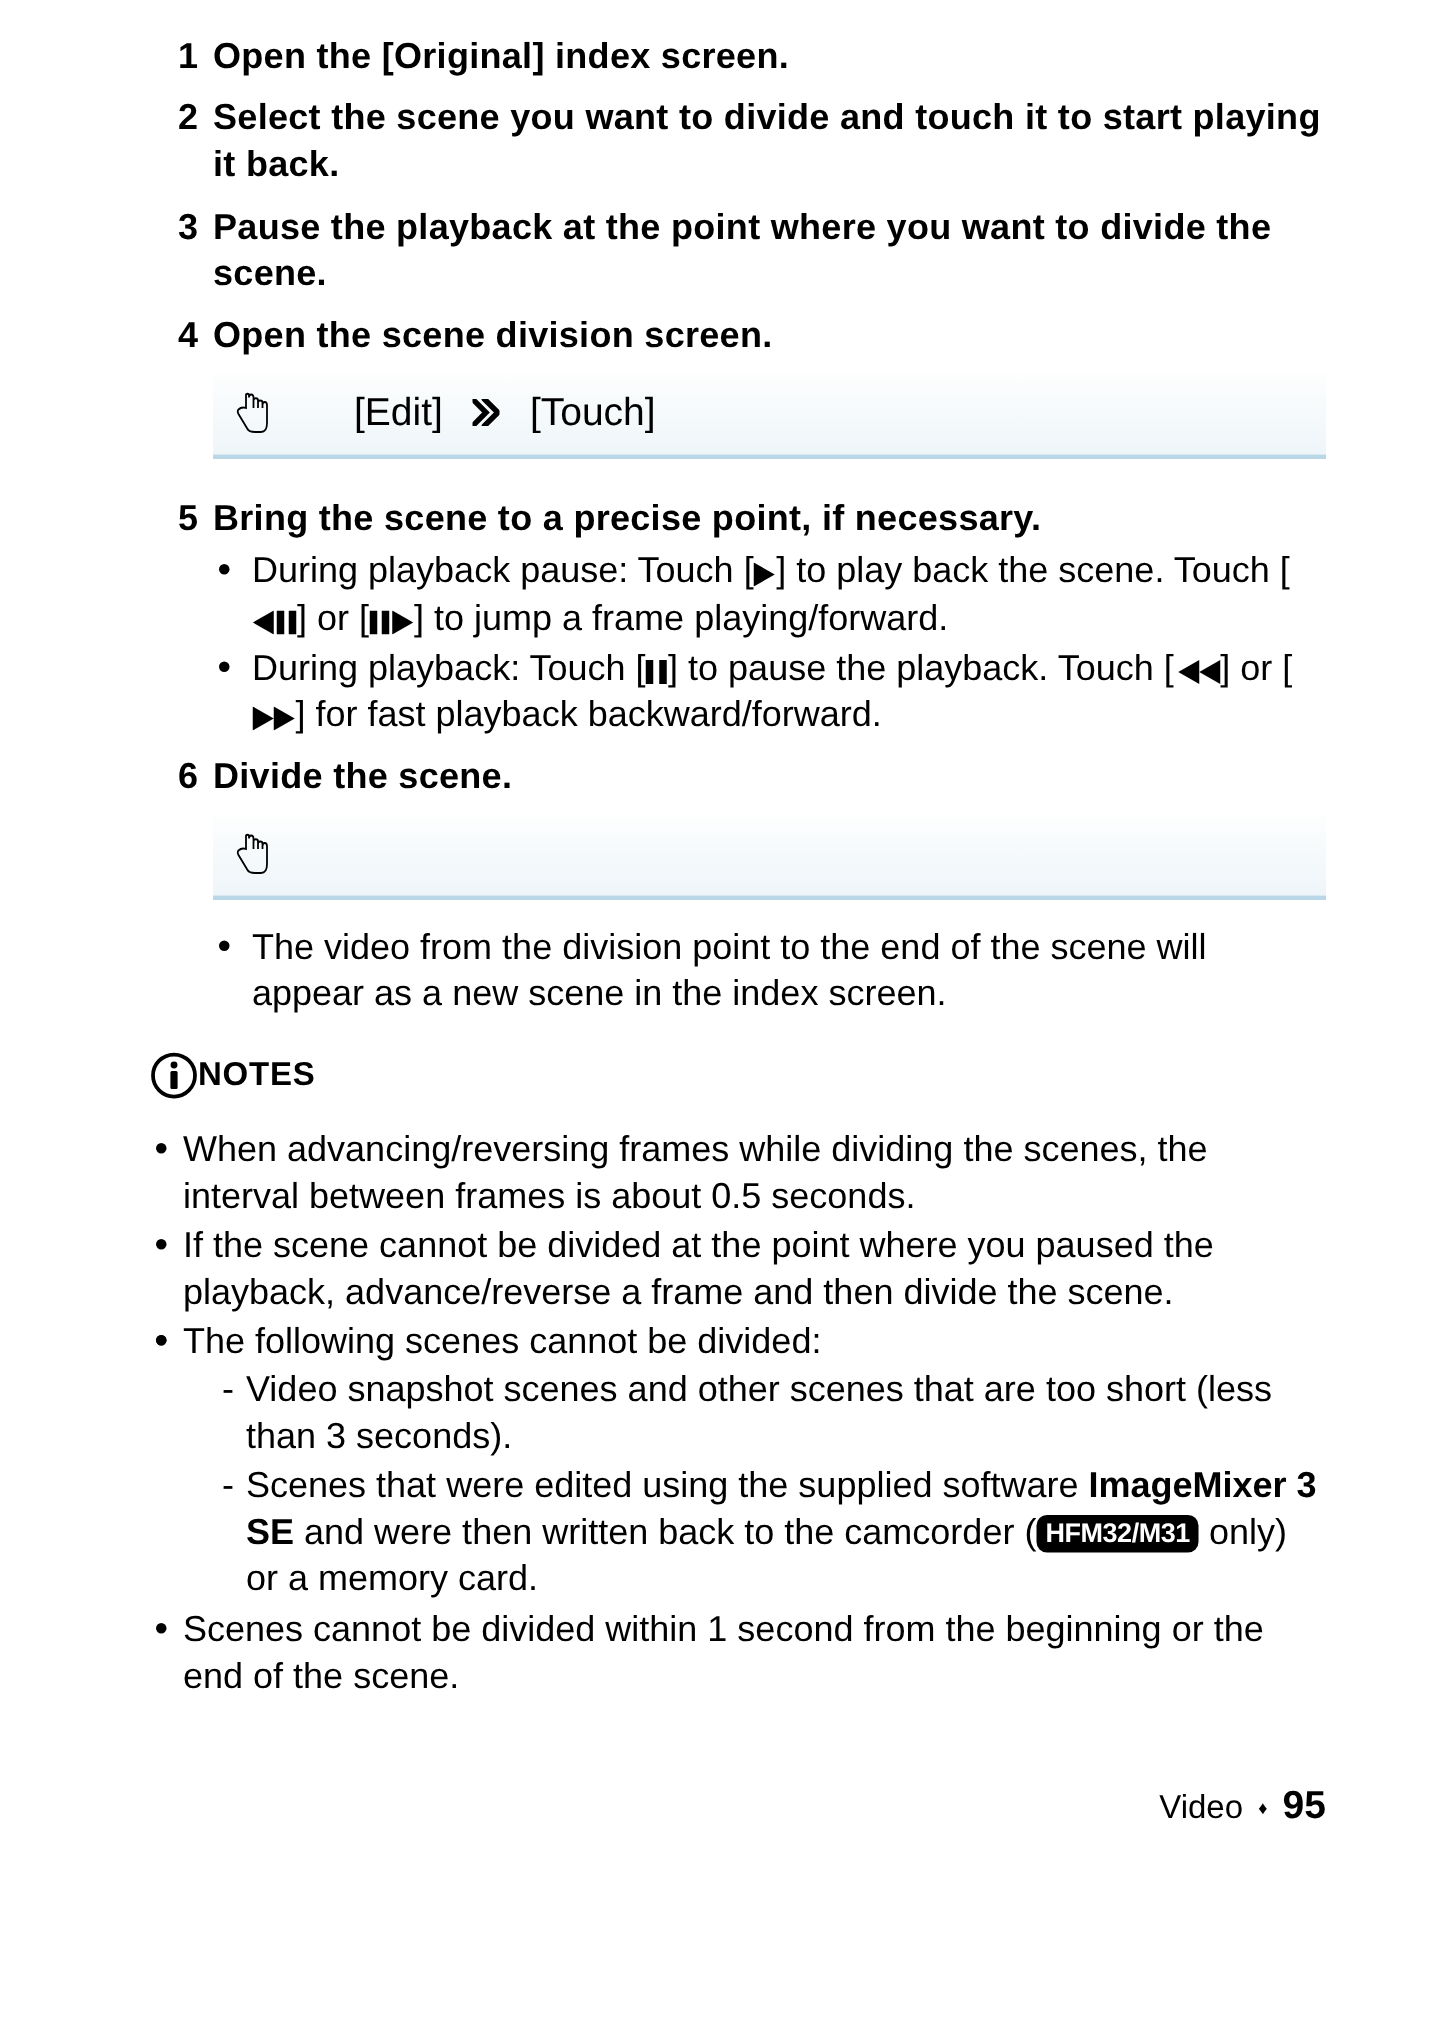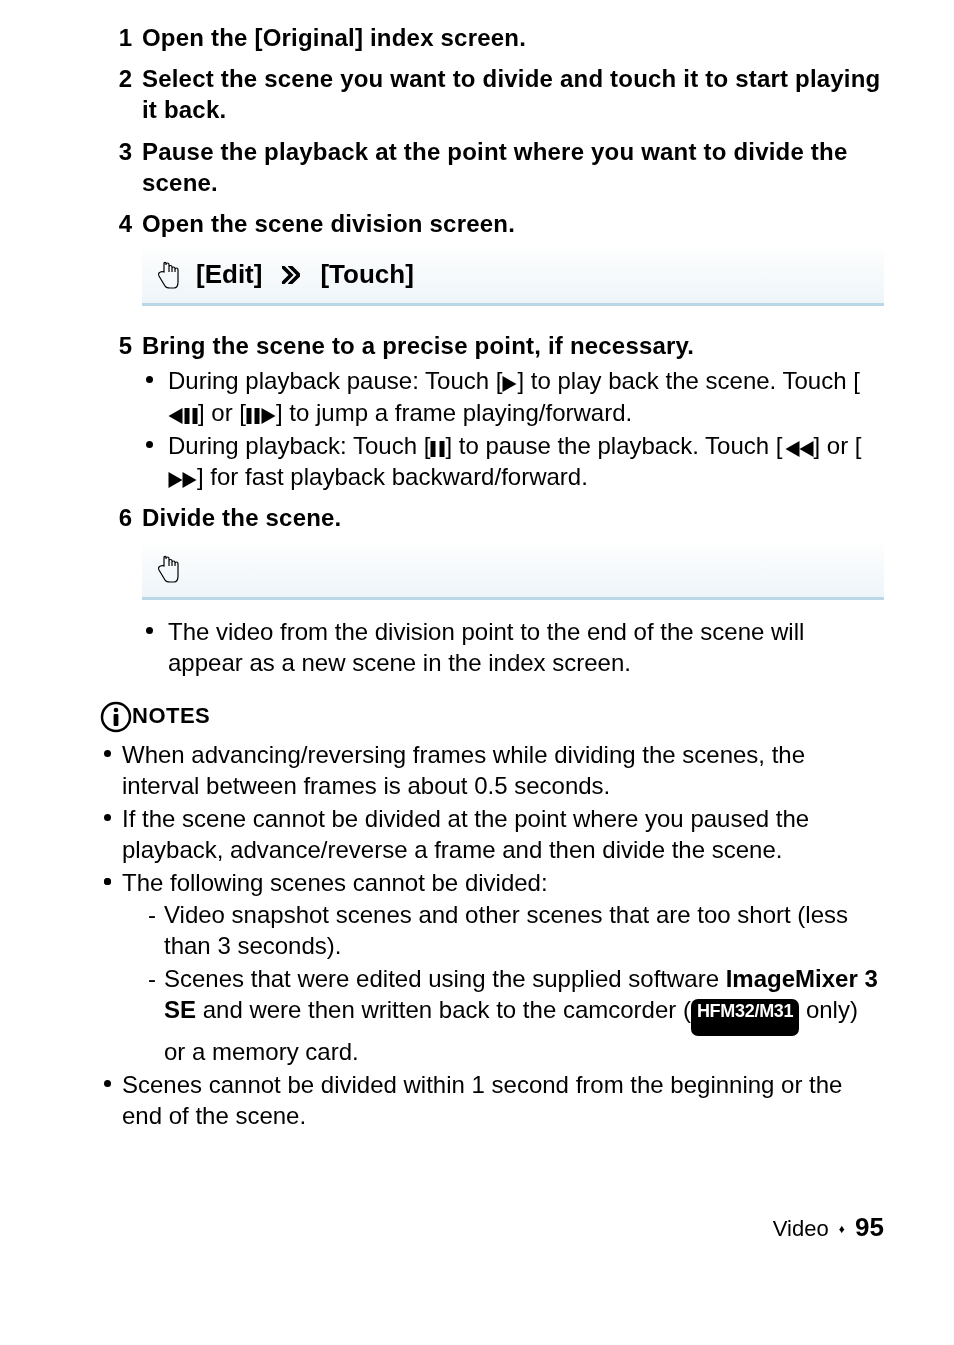--- a/index.html
+++ b/index.html
@@ -33,48 +33,48 @@
     margin: 10px 0 24px 32px;
     border-bottom: 3px solid #b9d7e7;
     background: linear-gradient(to bottom, #fdfefe 0%, #eef5f9 100%);
     padding: 8px 12px 10px 12px;
     font-size: 26px;
     display: flex;
     align-items: center;
     gap: 12px;
   }
   .touch-hand { width: 30px; height: 36px; flex: 0 0 30px; }
-  .panel-text { display: inline-flex; align-items: center; gap: 20px; font-weight: 700; }
+  .panel-text { display: inline-flex; align-items: center; gap: 20px; font-weight: 400; margin-left: 40px; }
   .notes-row { display: flex; align-items: center; margin-top: 22px; margin-left: -10px; }
   .notes-heading { font-weight: 600; font-size: 22px; letter-spacing: 0.5px; font-stretch: condensed; }
-  .notes-list { margin-top: 6px; }
+  .notes-list { margin-top: 18px; }
   .notes-list .ni { position: relative; padding-left: 22px; margin-left: -10px; margin-bottom: 2px; }
   .notes-list .ni .dot {
     position: absolute; left: 4px; top: 11px;
     width: 7px; height: 7px; border-radius: 50%; background: #000;
   }
   .notes-sub { position: relative; padding-left: 42px; margin-bottom: 2px; }
   .notes-sub .dash { position: absolute; left: 26px; top: 0; }
   b, .bold { font-weight: 700; }
   .footer {
-    margin-top: 80px;
+    margin-top: 54px;
     text-align: right;
     font-size: 22px;
     font-weight: 300;
   }
   .footer .pg { font-weight: 700; font-size: 26px; }
   .footer .diamond { font-size: 12px; vertical-align: 3px; padding: 0 4px; }
   .icon { display: inline-block; vertical-align: -3px; }
   .badge {
     display: inline-block;
     background: #000;
     color: #fff;
     font-weight: 700;
     font-size: 18px;
-    padding: 1px 6px 12px 6px;
+    padding: 1px 6px 0px 6px;
     border-radius: 7px;
     vertical-align: 1px;
     letter-spacing: -0.3px;
     font-stretch: condensed;
   }
 </style>
 </head>
 <body>
 
 <svg width="0" height="0" style="position:absolute">

